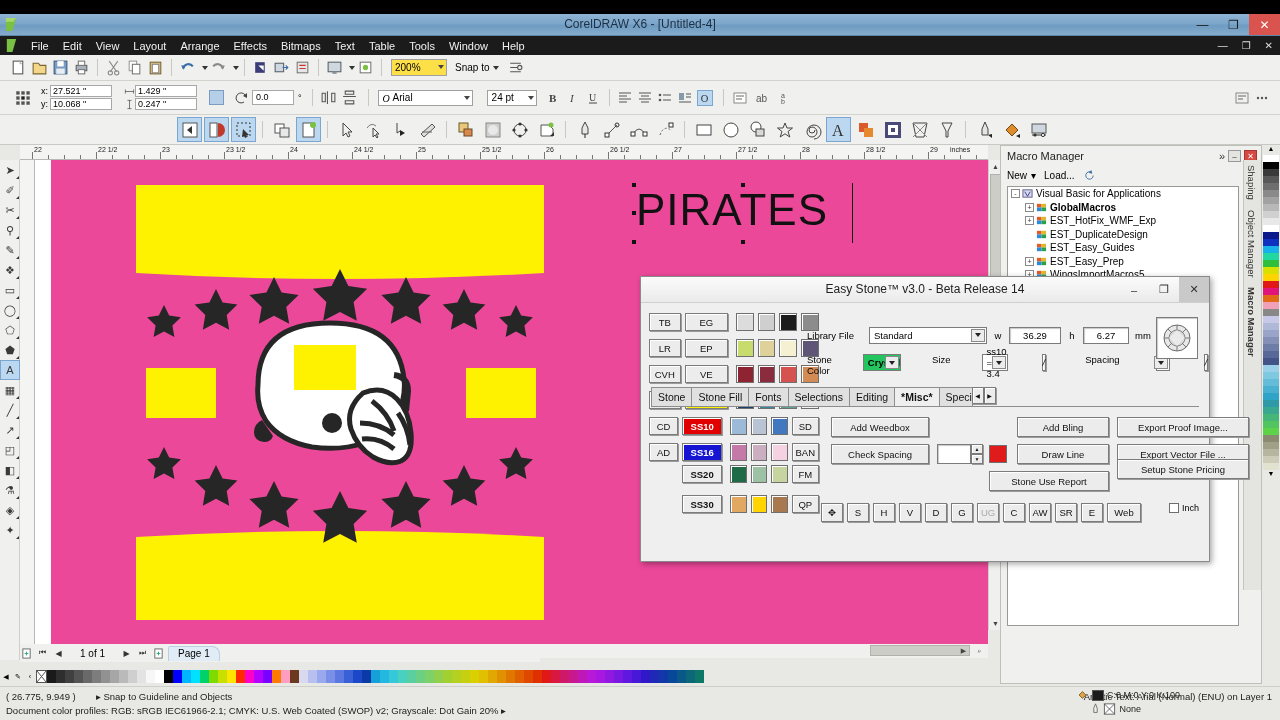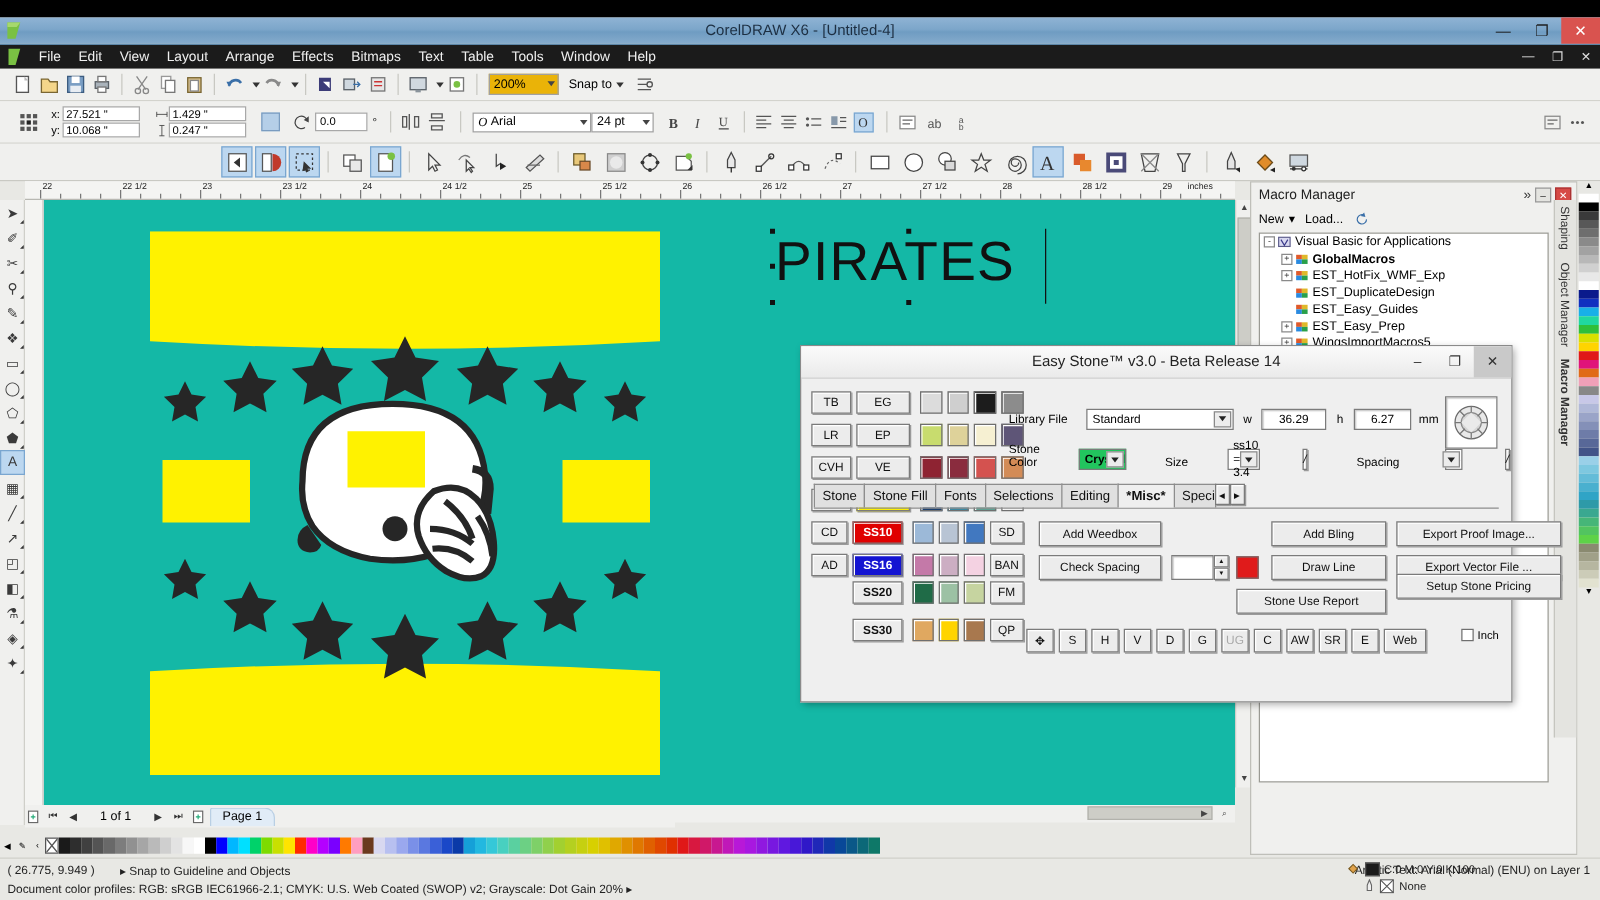--- a/index.html
+++ b/index.html
@@ -35,21 +35,21 @@
   .menu-logo { width:17px; height:15px; margin-left:3px; margin-right:4px; }
   .menu-item { color:#f0f0f0; font-size:11px; padding:2px 7px; }
   .menubar .win-ctl { margin-left:auto; display:flex; }
   .menubar .win-ctl span { color:#ddd; font-size:10px; padding:0 7px; }
 
   
   .toolbar1 { position:absolute; left:0; top:41px; width:1280px; height:26px;
     background:#f0f0ee; border-bottom:1px solid #d3d3cd; display:flex; align-items:center; }
   .tb-ico { width:17px; height:17px; margin:0 2px; position:relative; display:inline-block; }
   .sep { width:1px; height:17px; background:#c8c8c2; margin:0 5px; }
-  .zoom-combo { width:56px; height:17px; background:#eab308; border:1px solid #a0a0a0;
+  .zoom-combo { width:56px; height:17px; background:#fde047; border:1px solid #a0a0a0;
     font-size:10px; padding-left:3px; line-height:15px; position:relative; margin-left:4px;}
   .zoom-combo .arw { position:absolute; right:2px; top:5px; border-left:3px solid transparent;
     border-right:3px solid transparent; border-top:4px solid #444; }
   .snap-lbl { font-size:10px; margin-left:8px; }
   .caret-dn { display:inline-block; border-left:3px solid transparent; border-right:3px solid transparent;
     border-top:4px solid #333; margin-left:4px; vertical-align:middle; }
 
   
   .propbar { position:absolute; left:0; top:67px; width:1280px; height:34px;
     background:#f0f0ee; border-bottom:1px solid #d3d3cd; display:flex; align-items:center; }
@@ -87,21 +87,21 @@
   .toolbox { position:absolute; left:0; top:146px; width:20px; height:500px;
     background:#f0f0ee; border-right:1px solid #cfcfc9; }
   .tbx { width:20px; height:20px; display:flex; align-items:center; justify-content:center; position:relative; }
   .tbx.sel { background:#bcd7f0; border:1px solid #7aa6d0; }
   .tbx .flag { position:absolute; right:1px; bottom:1px; width:0; height:0;
     border-left:3px solid transparent; border-bottom:3px solid #333; }
 
   
   .canvaswrap { position:absolute; left:35px; top:146px; width:953px; height:484px;
     background:#fff; overflow:hidden; }
-  .page { position:absolute; left:0px; top:0px; width:953px; height:484px; background:#14b8a6; }
+  .page { position:absolute; left:16px; top:0px; width:953px; height:484px; background:#ec4899; }
 
   .art { position:absolute; left:85px; top:25px; width:410px; height:435px; }
 
   .pirates { position:absolute; left:585px; top:30px; font-size:44px; letter-spacing:1px;
     font-family:"Liberation Sans", sans-serif; color:#111; white-space:nowrap; }
   .selnode { position:absolute; width:4px; height:4px; background:#111; }
   .textcaret { position:absolute; width:1px; background:#111; }
 
   
   .vscroll { position:absolute; left:988px; top:146px; width:14px; height:470px; background:#f0f0ee;
@@ -368,21 +368,21 @@
       </svg>
     <svg style="width:17px;height:17px;margin:0 2px" viewBox="0 0 16 16">
         <path d="M2 7 h12 M4 2 L4 5 L12 5 L12 2 Z M4 14 L4 11 L12 11 L12 14 Z" stroke="#555" fill="none"></path>
       </svg>
     <div class="sep" style="margin-left:8px"></div>
     <div class="font-combo" style="margin-left:4px">
       <span style="position:absolute;left:4px;top:1px;font-style:italic;font-family:'Liberation Serif',serif;">O</span>
       <span>Arial</span>
       <span class="combo-arw"></span>
     </div>
-    <div class="size-combo" style="margin-left:0">
+    <div class="size-combo" style="margin-left:14px">
       <span>24 pt</span>
       <span class="combo-arw"></span>
     </div>
     <svg style="width:16px;height:16px;margin-left:8px" viewBox="0 0 16 16">
         <text x="4" y="12" font-size="11" font-weight="bold" fill="#444" font-family="Liberation Serif, serif">B</text>
       </svg>
     <svg style="width:16px;height:16px;margin-left:4px" viewBox="0 0 16 16">
         <text x="5" y="12" font-size="11" font-style="italic" fill="#444" font-family="Liberation Serif, serif">I</text>
       </svg>
     <svg style="width:16px;height:16px;margin-left:4px" viewBox="0 0 16 16">
@@ -1228,21 +1228,21 @@
               <i></i>
             </span>
         </div>
         <span style="width:22px;text-align:center;font-size:9.5px">w</span>
         <div class="txtfield" style="width:52px;height:17px;justify-content:center;padding-left:0">36.29</div>
         <span style="width:22px;text-align:center;font-size:9.5px">h</span>
         <div class="txtfield" style="width:46px;height:17px;justify-content:center;padding-left:0">6.27</div>
         <span style="margin-left:6px;font-size:9.5px">mm</span>
       </div>
 
-      <div style="display:flex;align-items:flex-end;height:22px;margin-top:9px;gap:31px;">
+      <div style="display:flex;align-items:flex-start;height:22px;margin-top:9px;gap:31px;">
         <span style="width:62px;font-size:9.5px">Stone Color</span>
         <div class="dd" style="width:118px;height:17px;background:#22c55e;font-weight:bold">
           <span>Crystal</span>
           <span class="ar">
               <i></i>
             </span>
         </div>
         <span style="width:28px;text-align:center;font-size:9.5px">Size</span>
         <div class="dd" style="width:94px;height:17px">
           <span>ss10 = 3.4</span>

